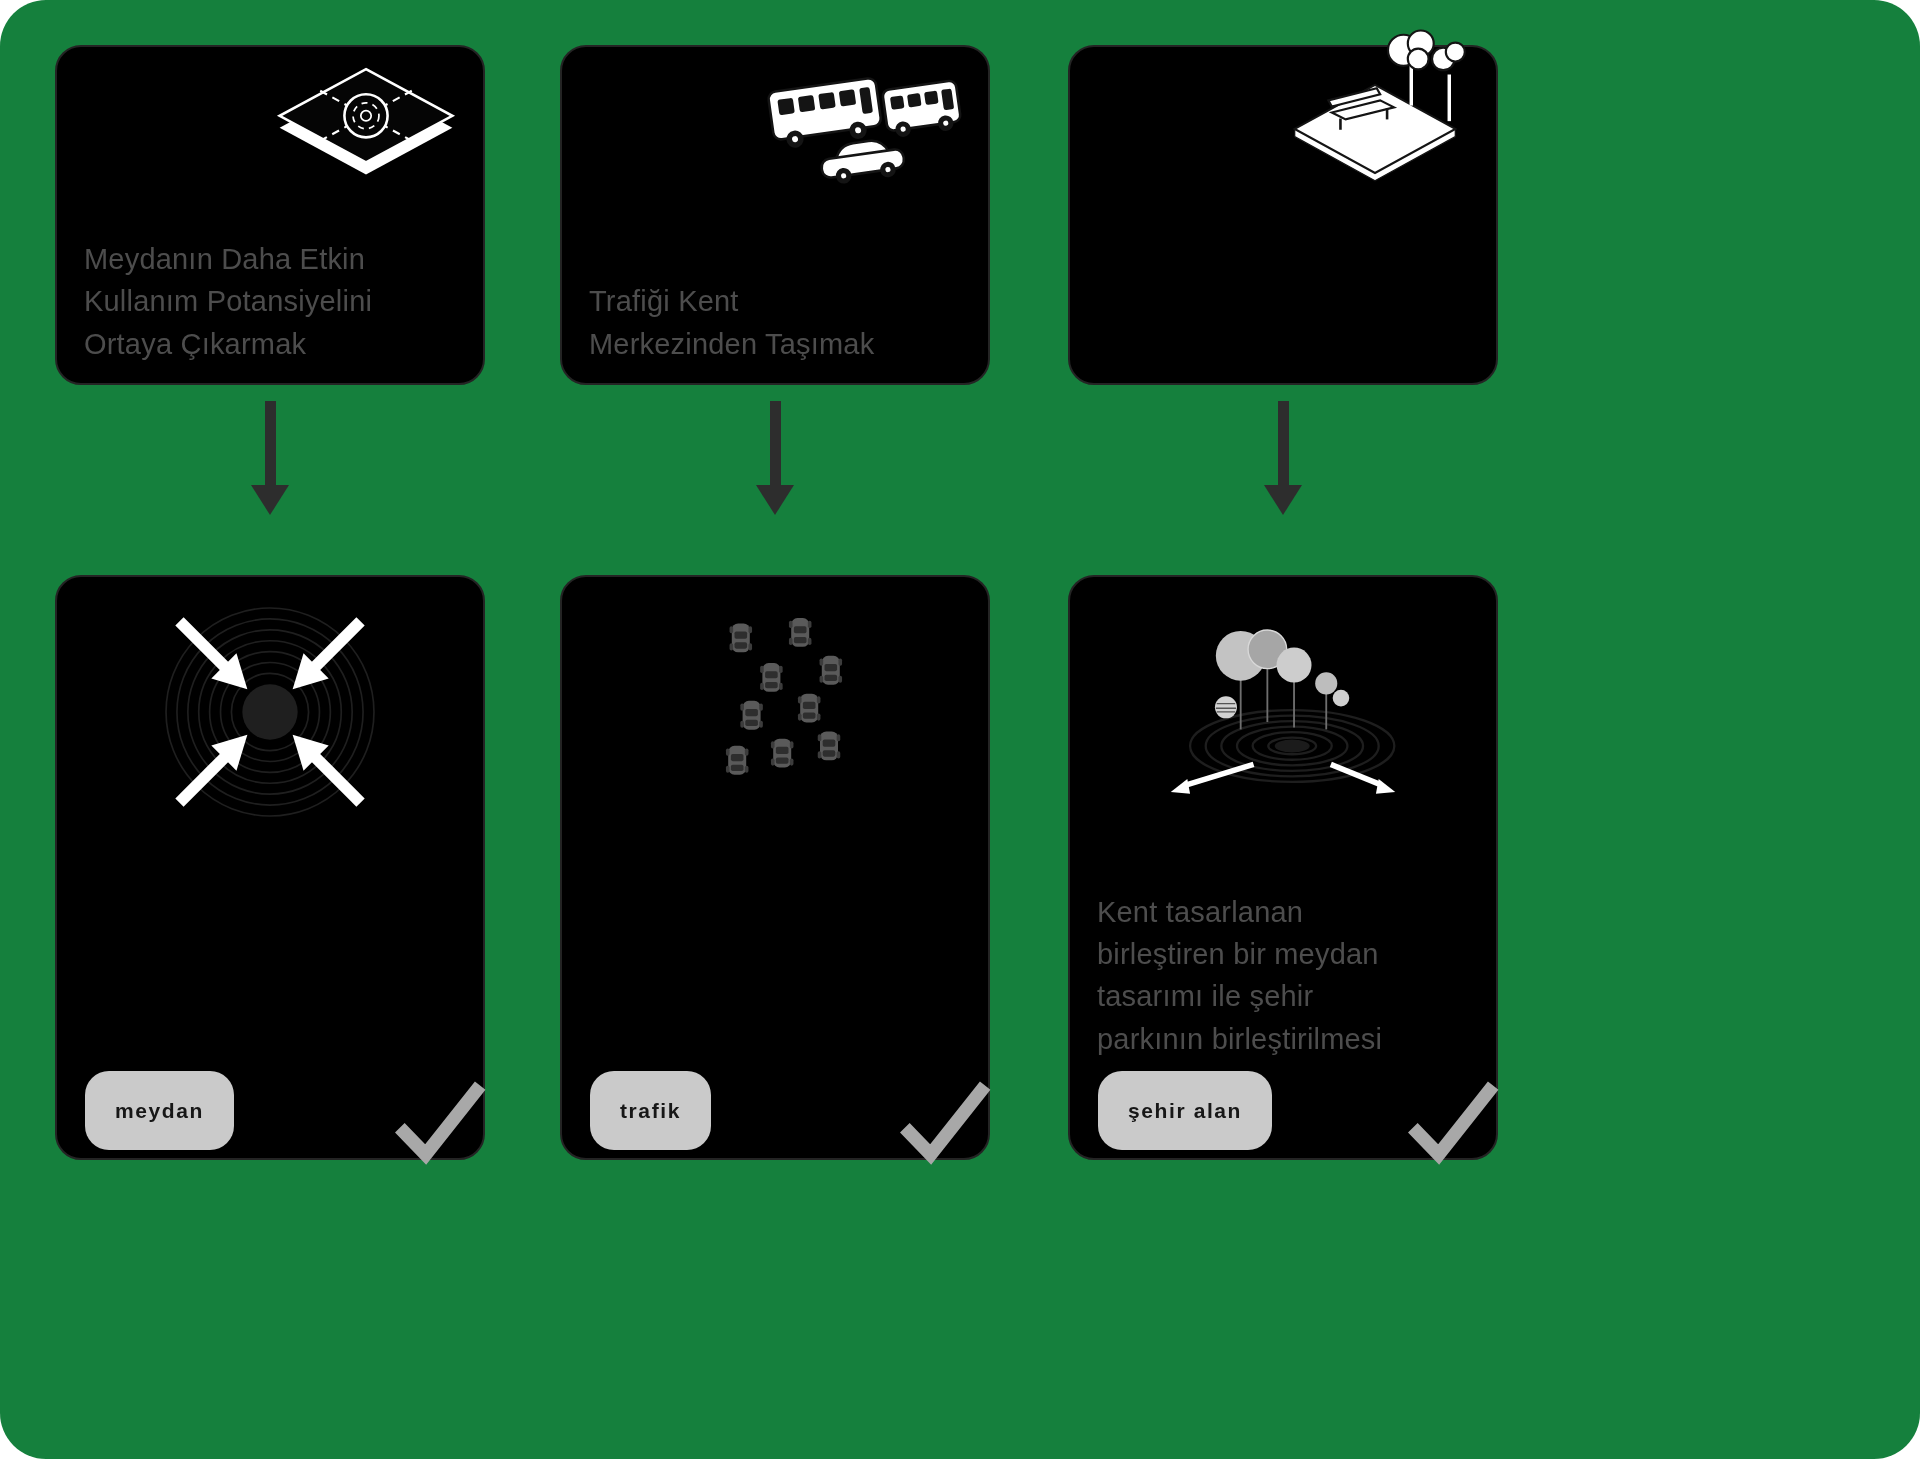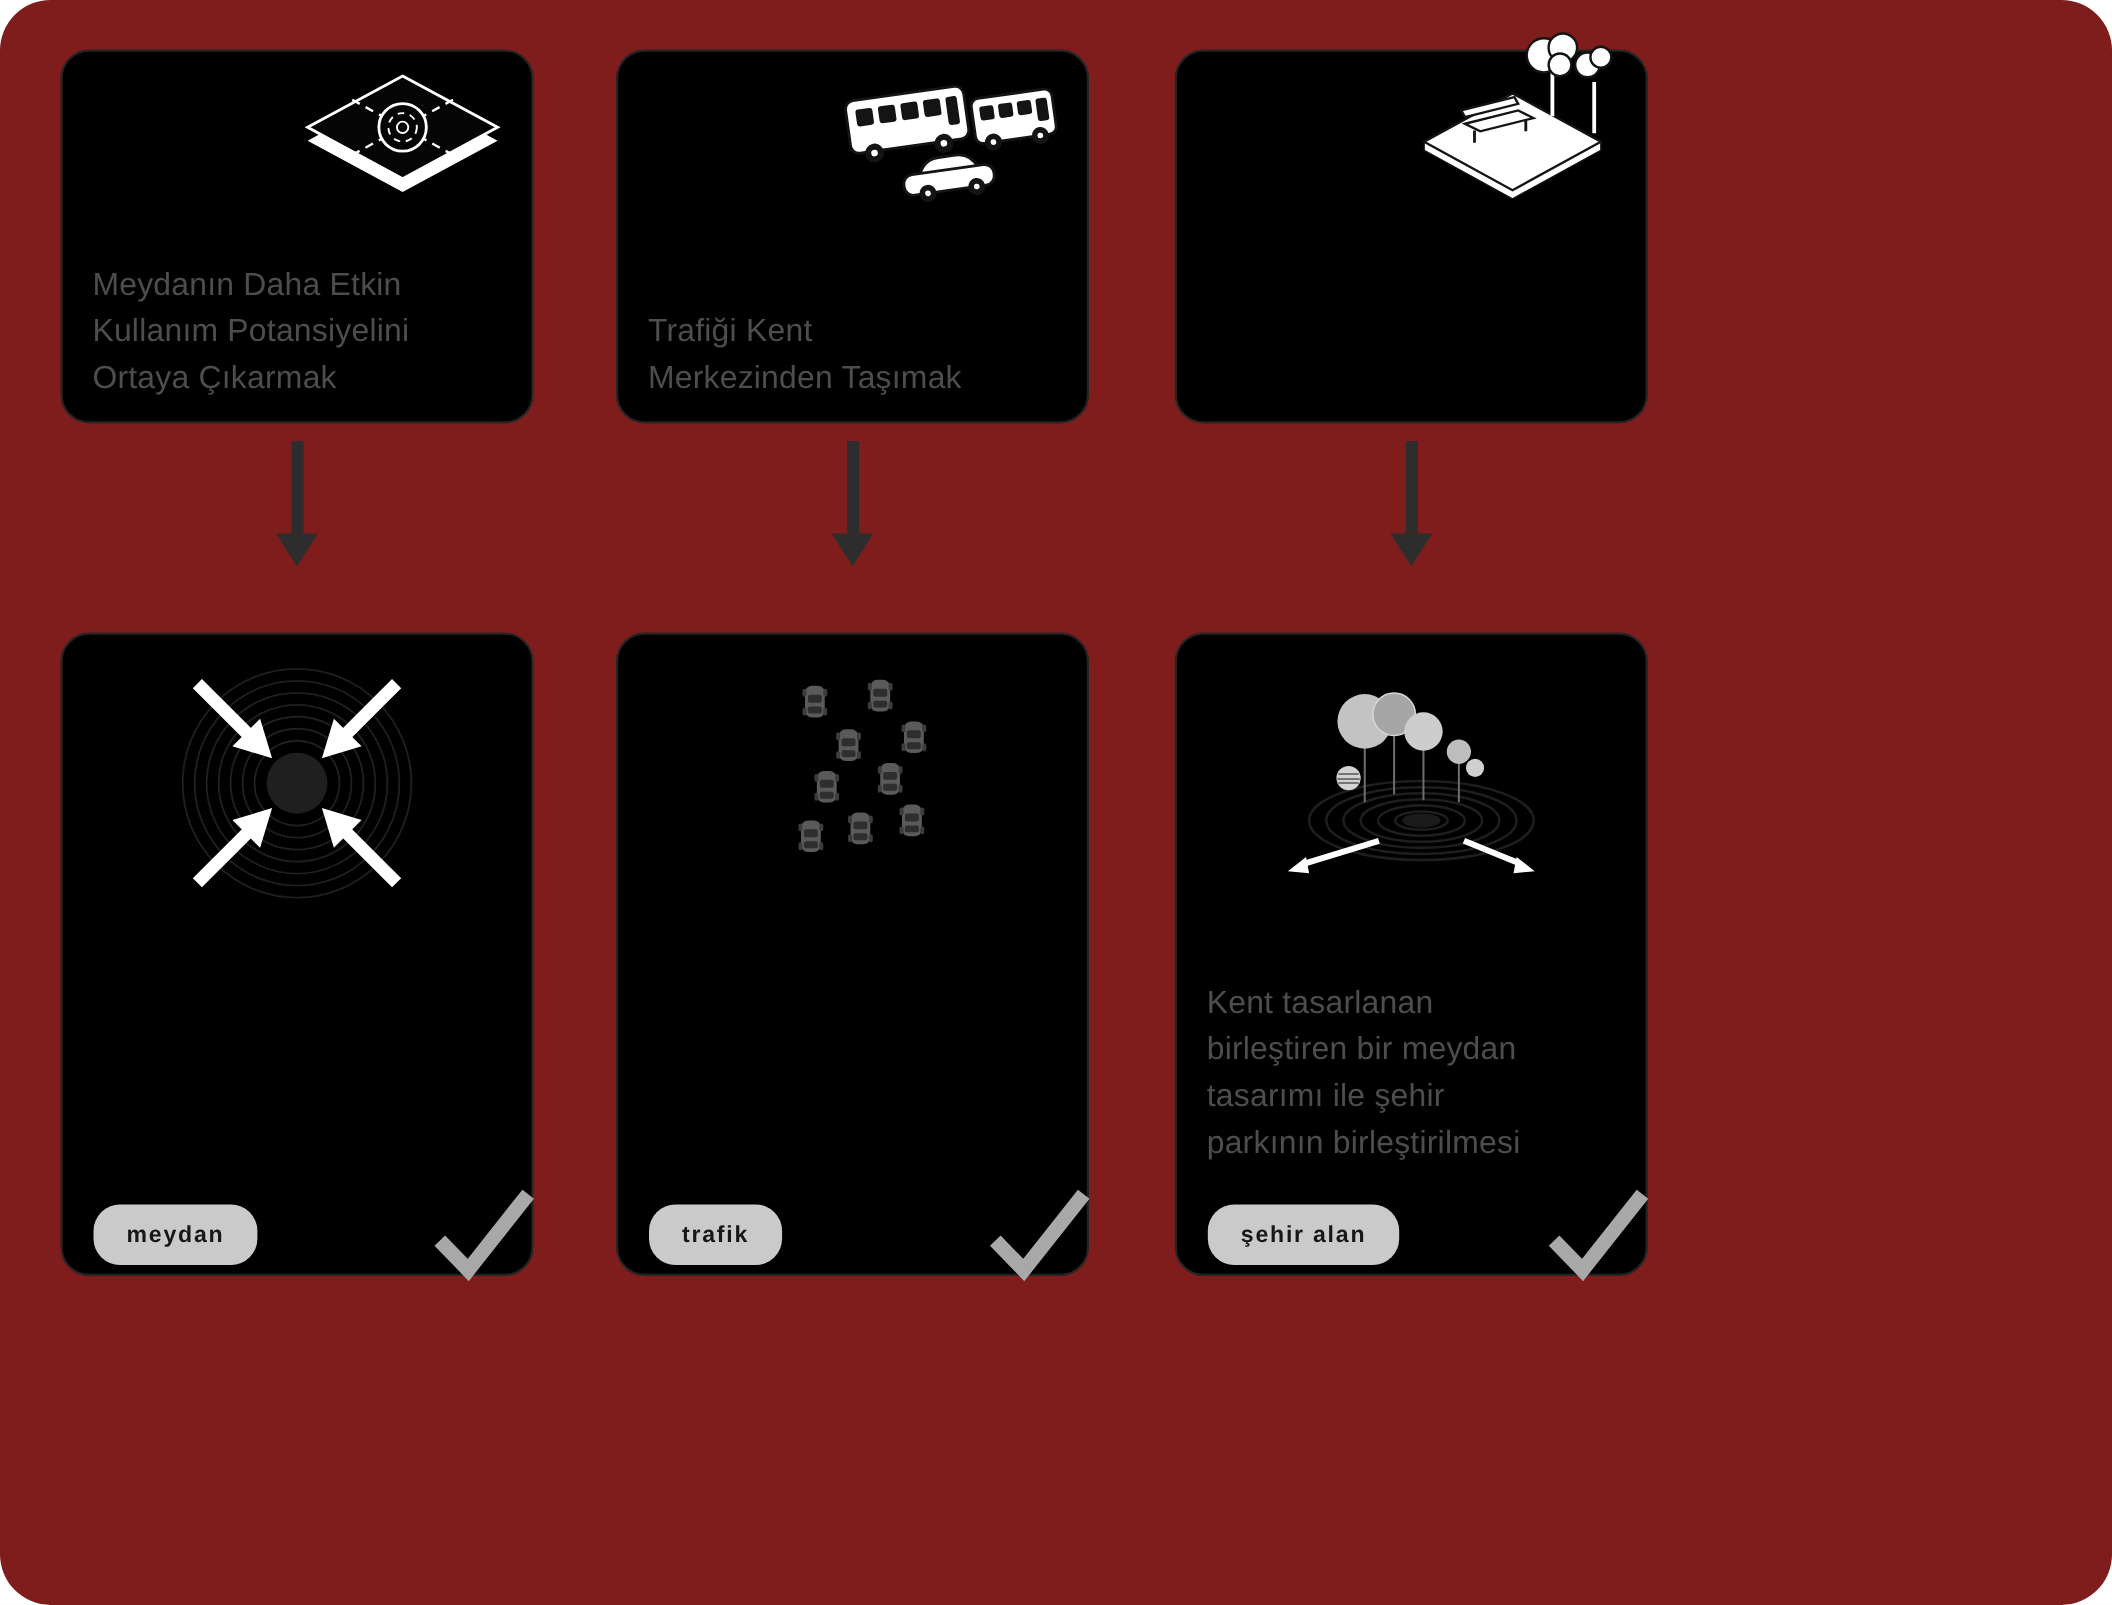--- a/index.html
+++ b/index.html
@@ -1,37 +1,37 @@
 <!DOCTYPE html>
 <html><head>
 <meta charset="utf-8">
 <style>
   html,body{margin:0;padding:0;width:1920px;height:1459px;overflow:hidden;background:#ffffff;
     font-family:"Liberation Sans","DejaVu Sans",sans-serif;}
-  .canvas{position:relative;width:1920px;height:1459px;background:#7f1d1d;border-radius:46px;overflow:hidden;}
+  .canvas{position:relative;width:1920px;height:1459px;background:#15803d;border-radius:46px;overflow:hidden;}
   .col{position:absolute;top:45px;width:430px;height:1115px;}
   .card{position:absolute;left:0;right:0;border:2px solid #242424;border-radius:26px;background:#000000;box-sizing:border-box;}
   .top-card{top:0;height:340px;}
   .bottom-card{top:530px;height:585px;}
   .card-text{position:absolute;left:27px;right:20px;bottom:18px;margin:0;font-size:29px;line-height:1.46;
     color:#4d4d4d;white-space:pre-line;letter-spacing:.2px;}
   .bottom-card .card-text{bottom:98px;}
   .icon{position:absolute;}
   .icon svg{display:block;width:100%;height:100%;}
   .goal-icon-1{top:6px;right:22px;width:190px;height:148px;}
   .goal-icon-2{top:8px;right:12px;width:218px;height:142px;}
   .goal-icon-3{top:-30px;right:26px;width:190px;height:172px;}
   .result-icon{left:50%;transform:translateX(-50%);}
   .result-icon-1{top:26px;width:218px;height:218px;}
   .result-icon-2{top:38px;width:162px;height:196px;}
   .result-icon-3{top:42px;width:246px;height:184px;}
   .flow-arrow{position:absolute;top:356px;left:196px;width:38px;height:118px;}
   .flow-arrow .bar{width:11px;height:84px;margin:0 auto;background:#2d2d2d;}
   .flow-arrow .head{width:0;height:0;margin:0 auto;border-left:19px solid transparent;border-right:19px solid transparent;border-top:30px solid #2d2d2d;}
-  .pill{position:absolute;left:28px;bottom:8px;height:47px;padding:4px 30px;border-radius:24px;background:#cacaca;
+  .pill{position:absolute;left:28px;bottom:8px;height:47px;padding:16px 30px;border-radius:24px;background:#cacaca;
     color:#171717;font-size:21px;font-weight:bold;letter-spacing:1.6px;display:inline-flex;align-items:center;}
   .check{position:absolute;right:-6px;bottom:-8px;width:98px;height:88px;}
 </style>
 </head>
 <body>
 
 <div class="canvas">
 
   <section class="col" style="left:55px">
     <div class="card top-card">

